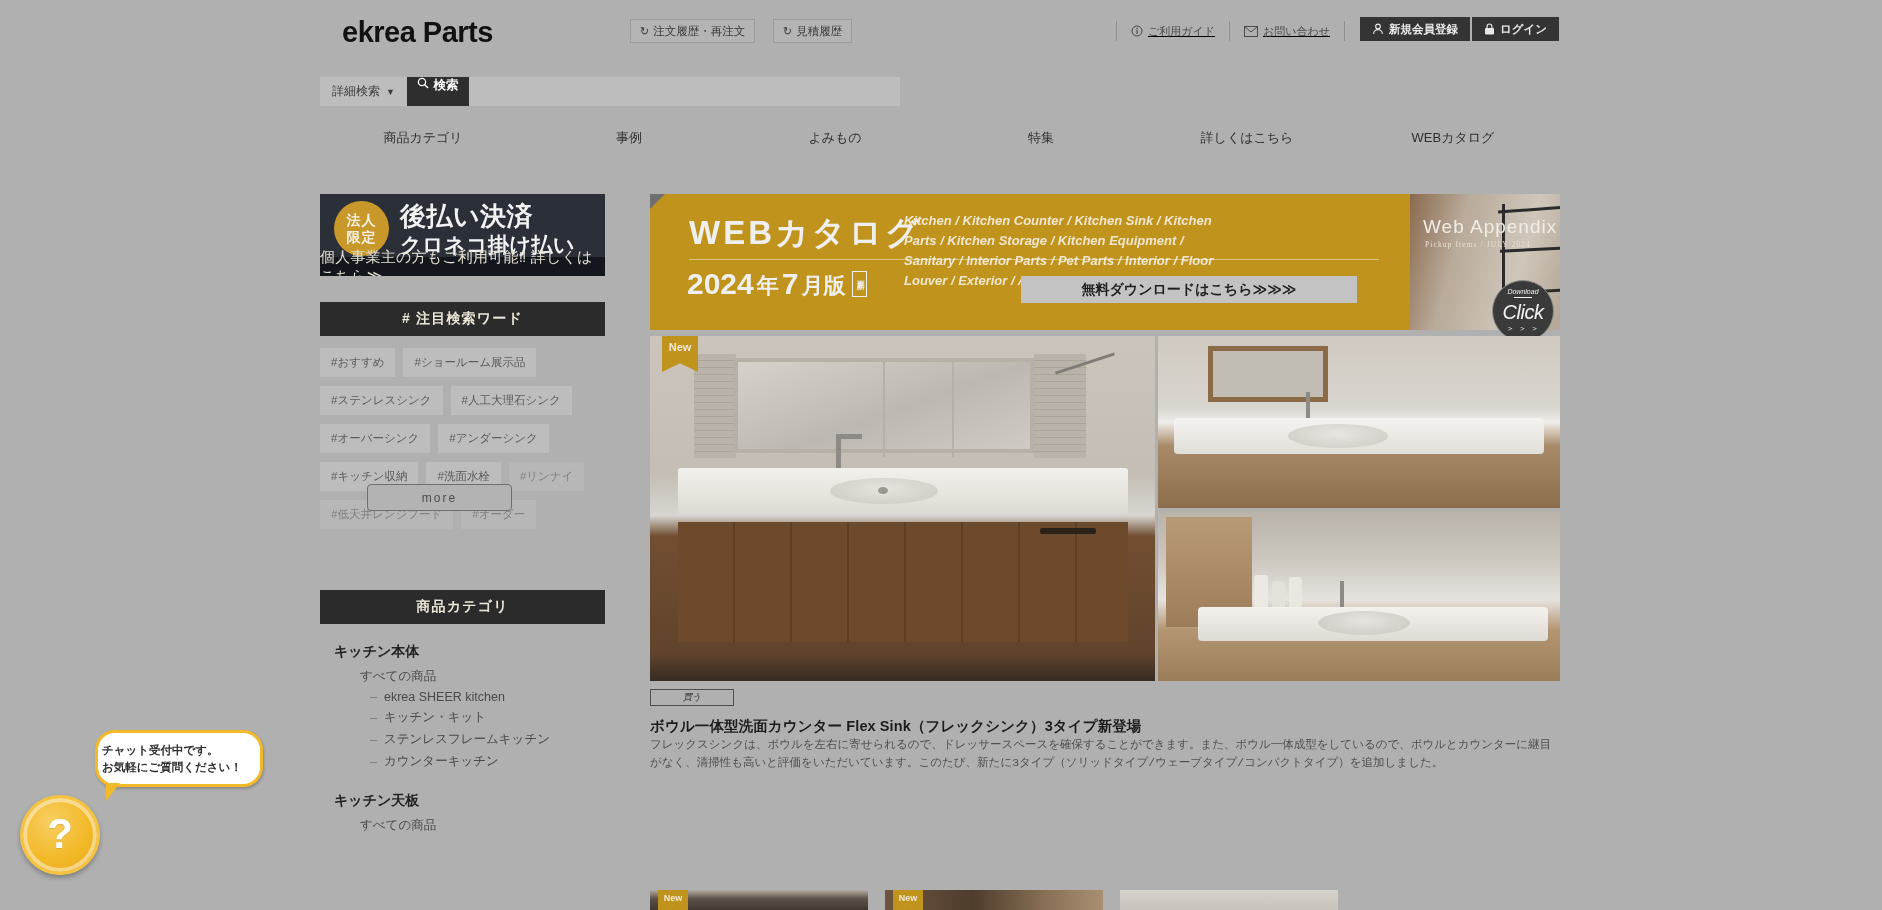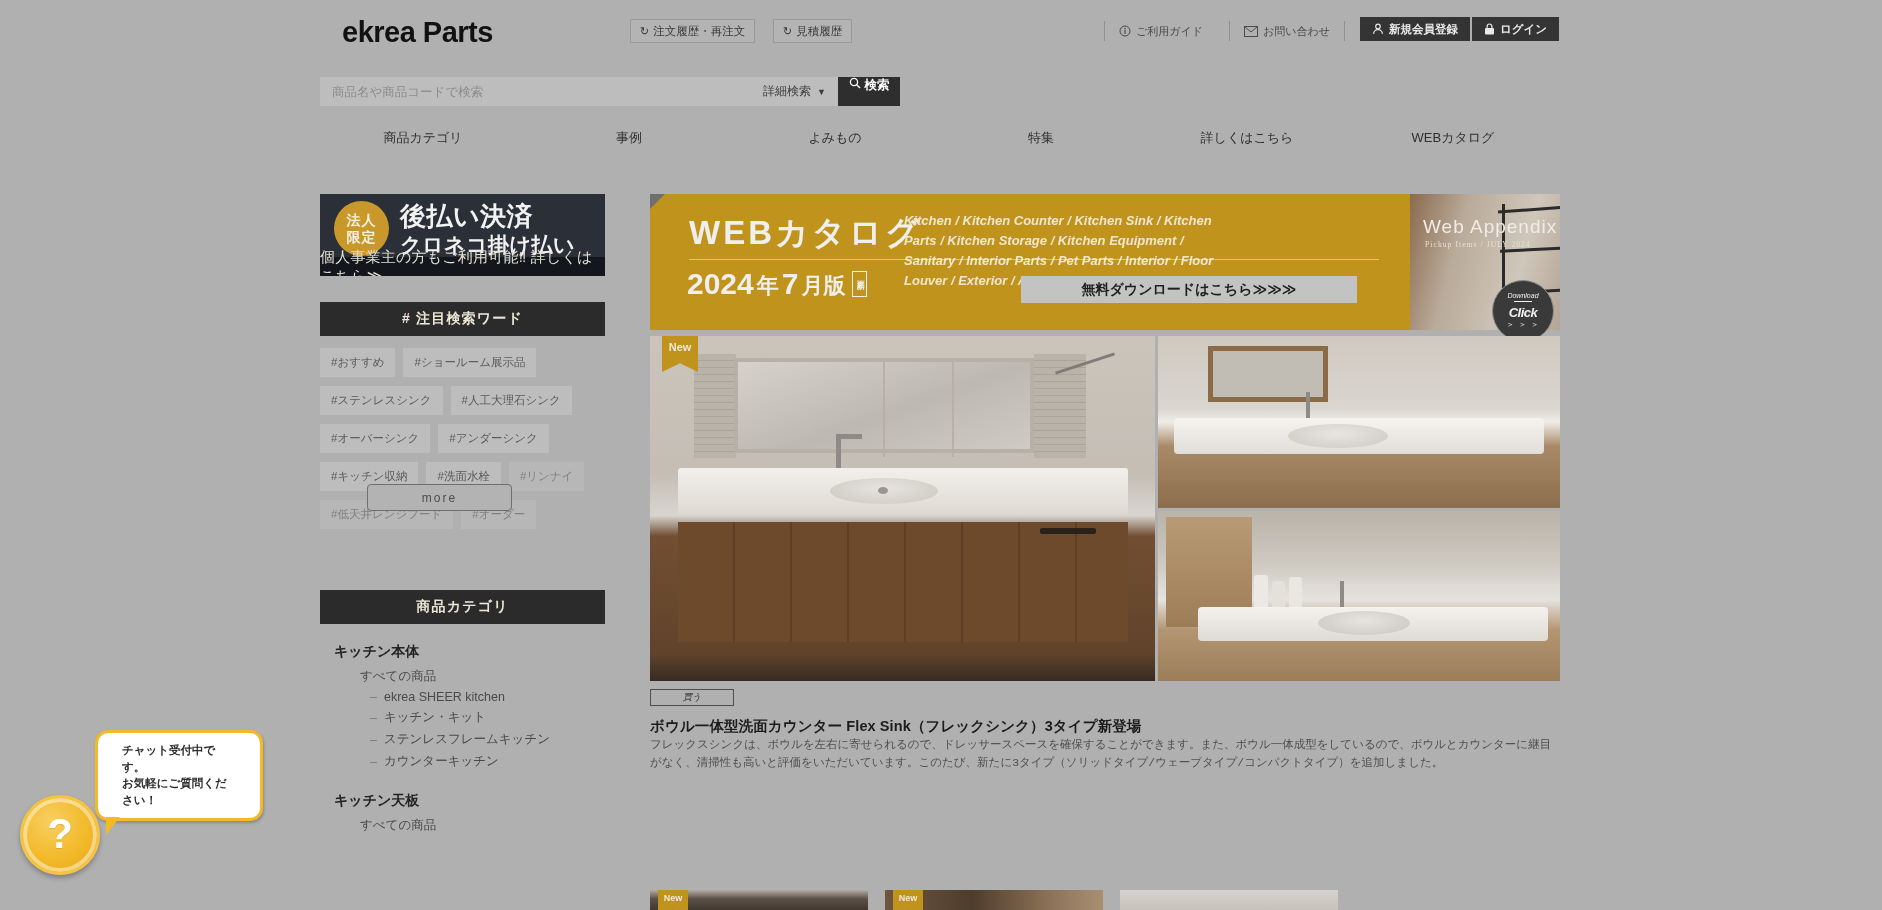--- a/index.html
+++ b/index.html
@@ -39,22 +39,23 @@
     padding: 0 9px;
     white-space: nowrap;
     cursor: pointer;
   }
   #btn-order-history { left: 630px; }
   #btn-quote-history { left: 773px; }
   .refresh-ico { font-size: 11px; display: inline-block; }
 
   .hdr-right {
     position: absolute; right: 537px; top: 19px;
-    display: flex; align-items: center; gap: 12px;
+    display: flex; align-items: center; gap: 0;
     height: 24px;
+    text-decoration: underline;
   }
   .hdr-link {
     display: flex; align-items: center; gap: 5px;
     padding: 0 14px;
     font-size: 11px; color: #4a4a4a;
     border-left: 1px solid #909090;
     height: 20px;
     cursor: pointer;
     white-space: nowrap;
   }
@@ -262,21 +263,21 @@
   .click-badge {
     position: absolute; right: 6px; bottom: -12px;
     width: 62px; height: 62px; border-radius: 50%;
     background: #3a3a3a; color: #f2f2f2;
     display: flex; flex-direction: column; align-items: center; justify-content: center;
     border: 1px solid #8d8d8d;
     cursor: pointer;
   }
   .click-badge .dl { font-size: 7px; font-style: italic; }
   .click-badge .hr { width: 18px; height: 1px; background: #f2f2f2; margin: 2px 0 3px; }
-  .click-badge .ck { font-size: 13px; font-weight: bold; font-style: italic; letter-spacing: -0.5px; }
+  .click-badge .ck { font-size: 20px; font-weight: normal; font-style: italic; letter-spacing: -0.5px; }
   .click-badge .arrows { font-size: 8px; letter-spacing: 1px; margin-top: -1px; }
 
   
   .feature-grid {
     margin-top: 6px;
     width: 910px; height: 345px;
     display: grid;
     grid-template-columns: 505px 3px 402px;
     grid-template-rows: 172px 3px 170px;
   }
@@ -371,22 +372,22 @@
     position: absolute; left: 8px; top: 0; width: 30px; height: 26px;
     background: #c0941c; color: #efe8d6; font-size: 9px; font-weight: bold;
     display: flex; align-items: flex-start; justify-content: center; padding-top: 3px;
     clip-path: polygon(0 0, 100% 0, 100% 100%, 50% 76%, 0 100%);
   }
 
   
   .chat-bubble {
     position: absolute; left: 95px; top: 730px;
     width: 168px; min-height: 52px;
-    background: #fff; border: 3px solid #f2b929; border-radius: 13px;
-    padding: 9px 24px;
+    background: #fff; border: 3px solid #f2b929; border-radius: 20px;
+    padding: 9px 4px;
     font-size: 11.5px; font-weight: bold; color: #2e2e2e; line-height: 1.45;
     box-shadow: 1px 2px 3px rgba(0,0,0,0.22);
   }
   .chat-bubble:after {
     content: ""; position: absolute; left: 8px; bottom: -17px;
     border-left: 14px solid #f2b929;
     border-bottom: 18px solid transparent;
   }
   .chat-fab {
     position: absolute; left: 20px; top: 795px;
@@ -459,21 +460,20 @@
       <span>
         <svg width="11" height="12" viewBox="0 0 11 12">
             <rect x="1" y="5" width="9" height="6.4" rx="1" fill="#e8e8e8"></rect>
             <path d="M3.1 5 V3.4 a2.4 2.4 0 0 1 4.8 0 V5" fill="none" stroke="#e8e8e8" stroke-width="1.2"></path>
           </svg>
       </span>
       <span>ログイン</span>
     </div>
 
     <div class="searchbar">
-      <input class="search-input" type="text" placeholder="商品名や商品コードで検索" style="">
       <div class="adv-search">
         <span>詳細検索</span>
         <span class="chev">▼</span>
       </div>
       <button class="search-go">
         <span>
           <svg width="12" height="12" viewBox="0 0 12 12">
               <circle cx="5" cy="5" r="3.6" fill="none" stroke="#fff" stroke-width="1.3"></circle>
               <line x1="7.7" y1="7.7" x2="11" y2="11" stroke="#fff" stroke-width="1.4"></line>
             </svg>

